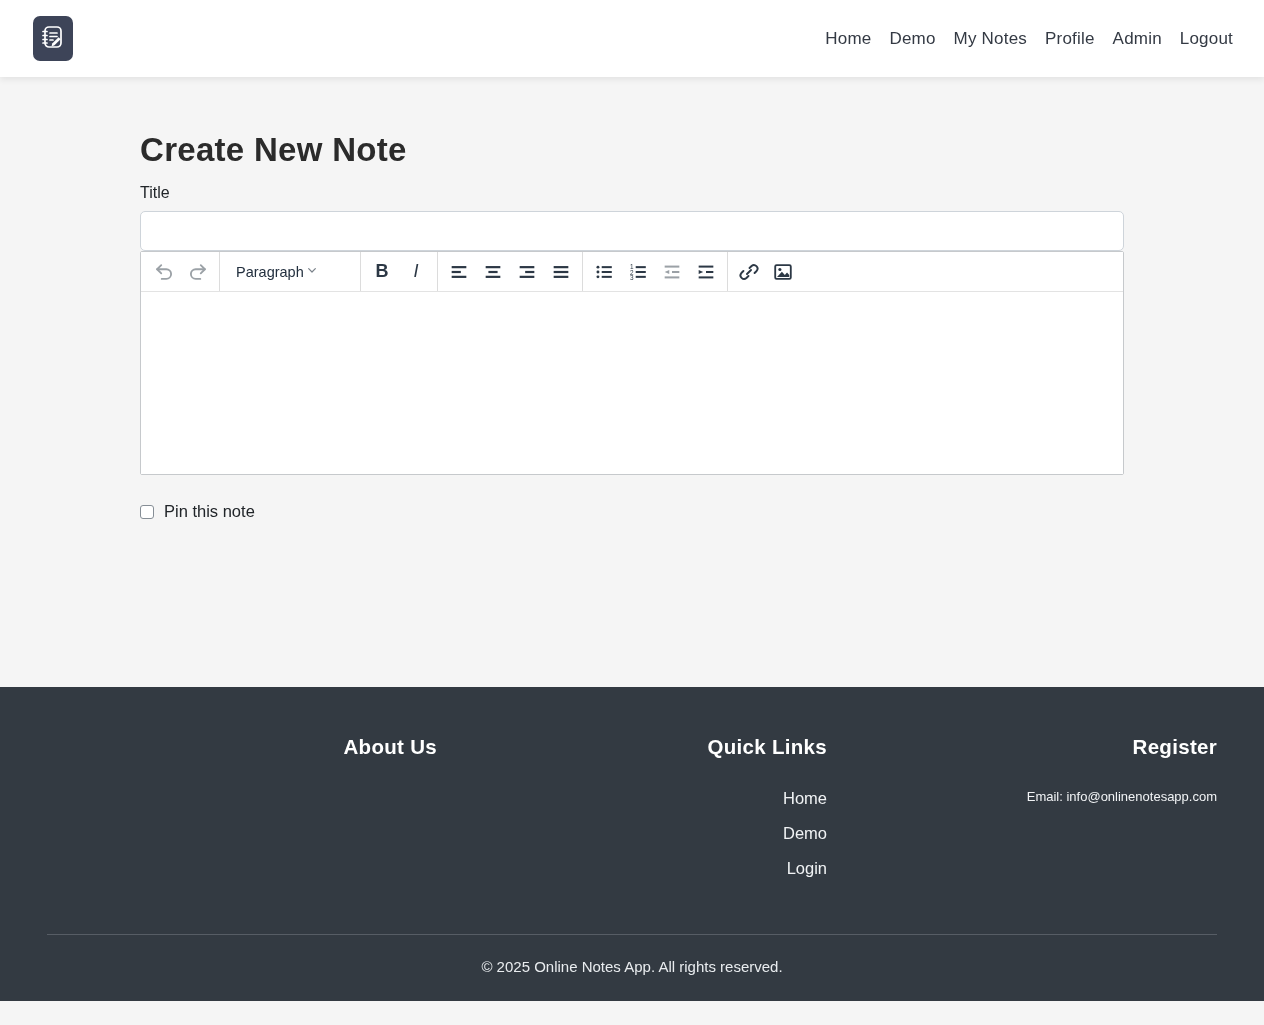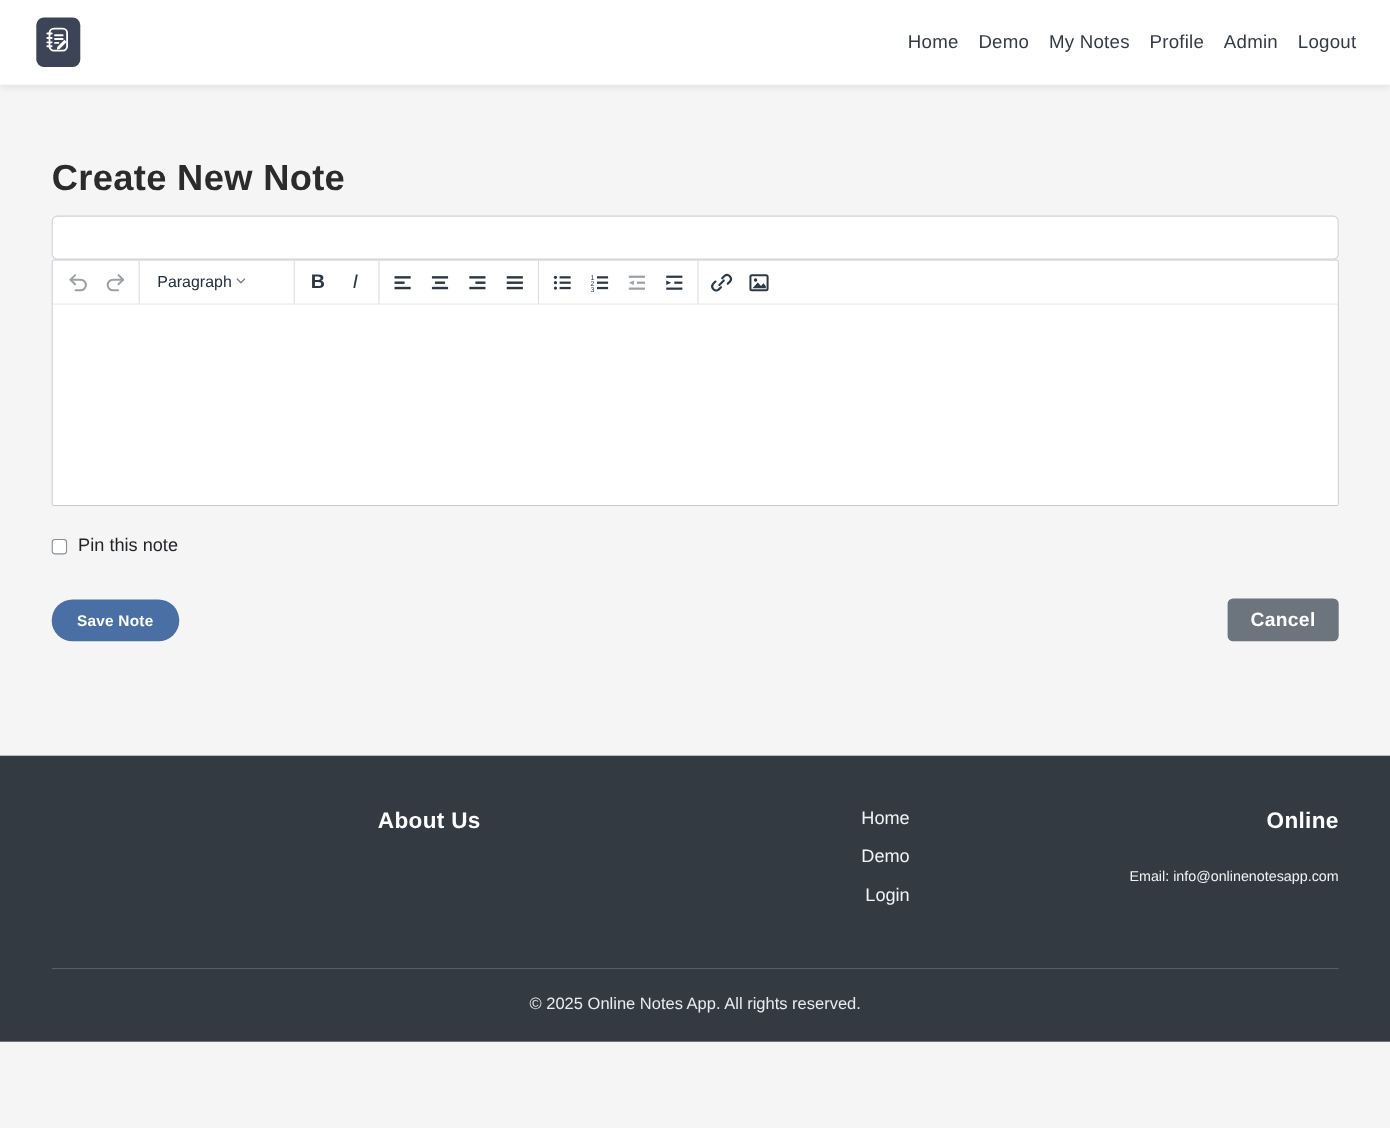--- a/index.html
+++ b/index.html
@@ -18,21 +18,21 @@
     width:40px; height:45px; background:#3d4458; border-radius:7px;
     display:flex; align-items:center; justify-content:center; cursor:pointer;
   }
   .nav-links { display:flex; align-items:center; gap:18px; }
   .nav-links a {
     text-decoration:none; color:#343a44; font-size:17px; font-weight:500;
     letter-spacing:.2px; cursor:pointer;
   }
   
   .main { padding:54px 0 40px 0; min-height:610px; }
-  .container { width:1170px; margin:12px auto; }
+  .container { width:984px; margin:0 auto; }
   h1.page-title { font-size:33px; font-weight:800; color:#2b2b2b; letter-spacing:.3px; margin-bottom:15px; }
   .field-label { display:block; font-size:16px; color:#212529; margin-bottom:9px; }
   .title-input {
     width:100%; height:40px; border:1px solid #ced4da; border-radius:5px;
     background:#fff; font-size:16px; padding:0 12px; outline:none;
     font-family:inherit;
   }
   .content-label { margin-top:26px; }
   
   .editor { border:1px solid #c6c9cc; border-radius:2px; background:#fff; }
@@ -125,20 +125,21 @@
     <a href="#">Profile</a>
     <a href="#">Admin</a>
     <a href="#">Logout</a>
   </nav>
 </header>
 
 <main class="main">
   <div class="container">
     <h1 class="page-title">Create New Note</h1>
 
+    <label class="field-label">Title</label>
     <input class="title-input" type="text" value="" style="">
 
 
     <div class="editor">
       <div class="toolbar">
 
         <div class="tb-group">
           <button class="tb-btn disabled" title="Undo">
             <span>
               <svg width="22" height="22" viewBox="0 0 24 24">
@@ -292,38 +293,35 @@
       </div>
 
       <div class="editor-body" role="textbox" contenteditable="true" style=""></div>
     </div>
 
     <div class="pin-row">
       <span class="checkbox"></span>
       <span class="pin-text">Pin this note</span>
     </div>
 
-    <div class="actions">
-      <button class="btn-save">Save Note</button>
-      <button class="btn-cancel">Cancel</button>
-    </div>
   </div>
 </main>
 
 <footer>
   <div class="footer-cols">
     <div class="f-col">
       <h3>About Us</h3>
     </div>
     <div class="f-col col2">
+      <h3>Quick Links</h3>
       <ul class="f-links">
         <li><a href="#">Home</a></li>
         <li><a href="#">Demo</a></li>
         <li><a href="#">Login</a></li>
       </ul>
     </div>
     <div class="f-col col3">
-      <h3>Online</h3>
+      <h3>Register</h3>
       <p class="contact-line">Email: info@onlinenotesapp.com</p>
     </div>
   </div>
   <div class="copyright">© 2025 Online Notes App. All rights reserved.</div>
 </footer>
 
 </body></html>

